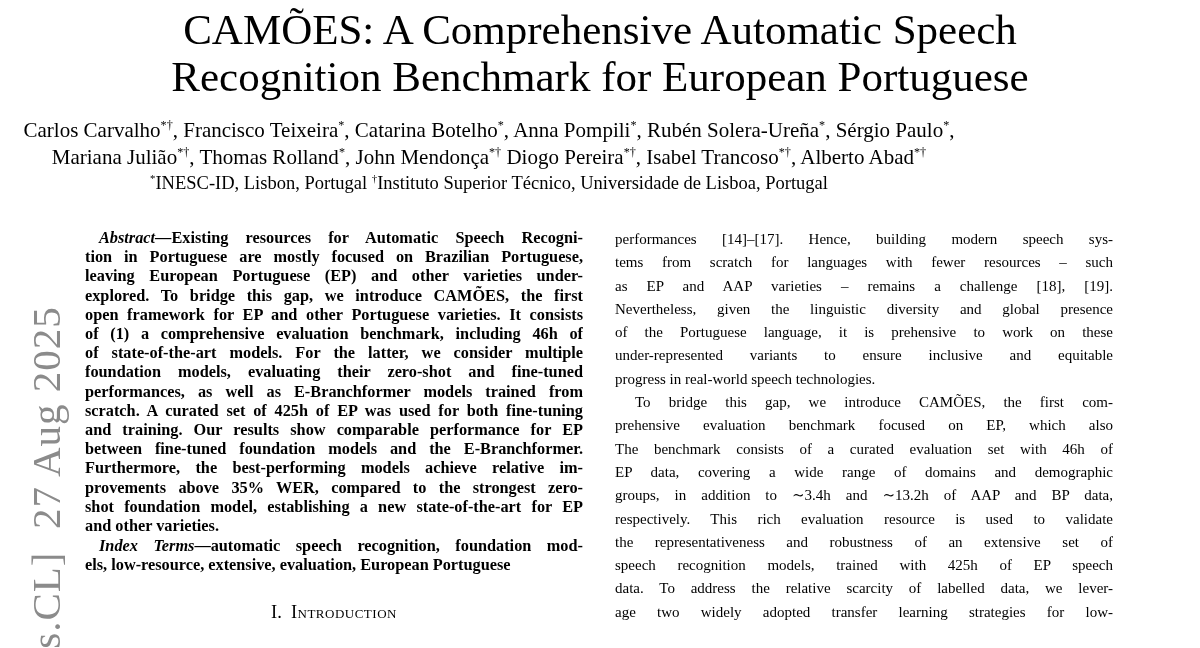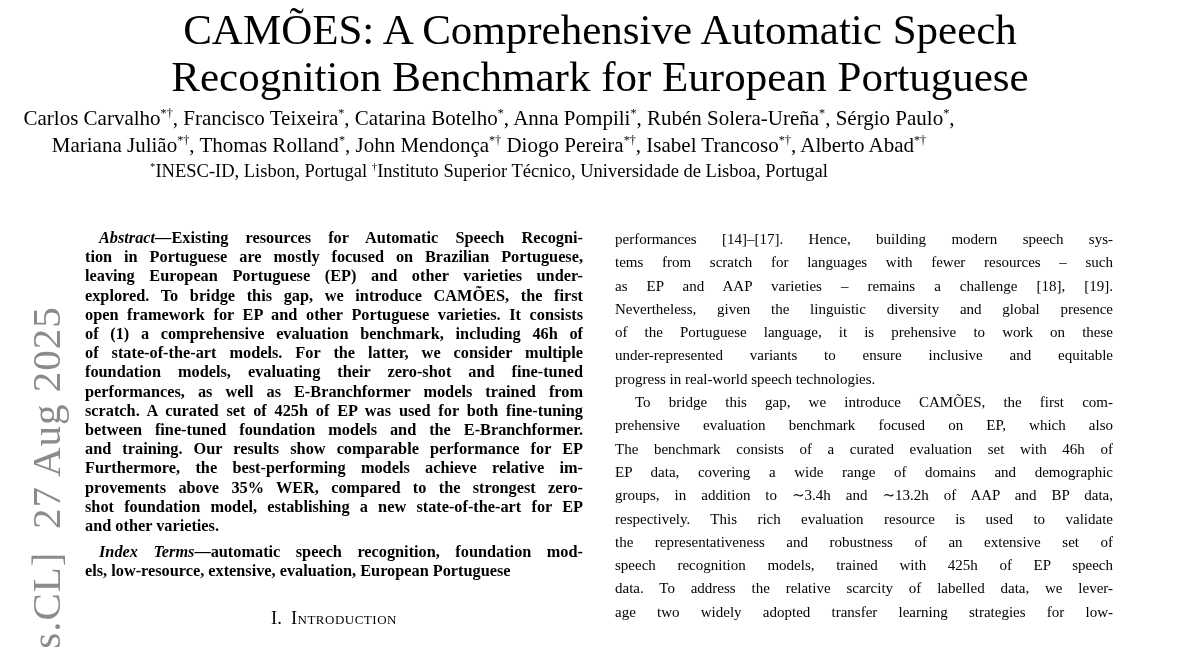--- a/index.html
+++ b/index.html
@@ -31,21 +31,21 @@
     top: 6px; left: 0; width: 1200px;
     text-align: center;
     font-size: 43px;
     line-height: 47px;
     font-weight: 400;
   }
 
   
   .authors {
     position: absolute;
-    top: 105px; left: 0; width: 978px;
+    top: 117px; left: 0; width: 978px;
     text-align: center;
   }
   .author-line { font-size: 21px; line-height: 27px; }
   .affiliation { font-size: 18.5px; line-height: 25px; }
   .sup {
     font-size: 58%;
     vertical-align: super;
     line-height: 0;
   }
 
@@ -60,21 +60,21 @@
   .col { width: 500px; overflow: hidden; }
 
   .jline { text-align: justify; text-align-last: justify; }
   .jline.last { text-align-last: left; }
 
   .abstract {
     font-size: 16.3px;
     line-height: 19.2px;
     font-weight: bold;
   }
-  .index-terms { margin-top: 7px; }
+  .index-terms { margin-top: 1px; }
   .lead { font-style: italic; }
 
   .section-heading {
     margin: 27px 0 0 0;
     text-align: center;
     font-size: 18.5px;
     font-weight: 400;
     line-height: 20px;
   }
   .snum { margin-right: 9px; }
@@ -111,22 +111,22 @@
           <div class="jline" style="padding-left: 14px;"><span class="lead">Abstract</span><span>—Existing resources for Automatic Speech Recogni-</span></div>
           <div class="jline"><span>tion in Portuguese are mostly focused on Brazilian Portuguese,</span></div>
           <div class="jline"><span>leaving European Portuguese (EP) and other varieties under-</span></div>
           <div class="jline"><span>explored. To bridge this gap, we introduce CAMÕES, the first</span></div>
           <div class="jline"><span>open framework for EP and other Portuguese varieties. It consists</span></div>
           <div class="jline"><span>of (1) a comprehensive evaluation benchmark, including 46h of</span></div>
           <div class="jline"><span>of state-of-the-art models. For the latter, we consider multiple</span></div>
           <div class="jline"><span>foundation models, evaluating their zero-shot and fine-tuned</span></div>
           <div class="jline"><span>performances, as well as E-Branchformer models trained from</span></div>
           <div class="jline"><span>scratch. A curated set of 425h of EP was used for both fine-tuning</span></div>
+          <div class="jline"><span>and training. Our results show comparable performance for EP</span></div>
           <div class="jline"><span>between fine-tuned foundation models and the E-Branchformer.</span></div>
-          <div class="jline"><span>and training. Our results show comparable performance for EP</span></div>
           <div class="jline"><span>Furthermore, the best-performing models achieve relative im-</span></div>
           <div class="jline"><span>provements above 35% WER, compared to the strongest zero-</span></div>
           <div class="jline"><span>shot foundation model, establishing a new state-of-the-art for EP</span></div>
           <div class="jline last"><span>and other varieties.</span></div>
         </div>
       <div class="abstract index-terms">
           <div class="jline" style="padding-left: 14px;"><span class="lead">Index Terms</span><span>—automatic speech recognition, foundation mod-</span></div>
           <div class="jline last"><span>els, low-resource, extensive, evaluation, European Portuguese</span></div>
         </div>
       <h2 class="section-heading">

